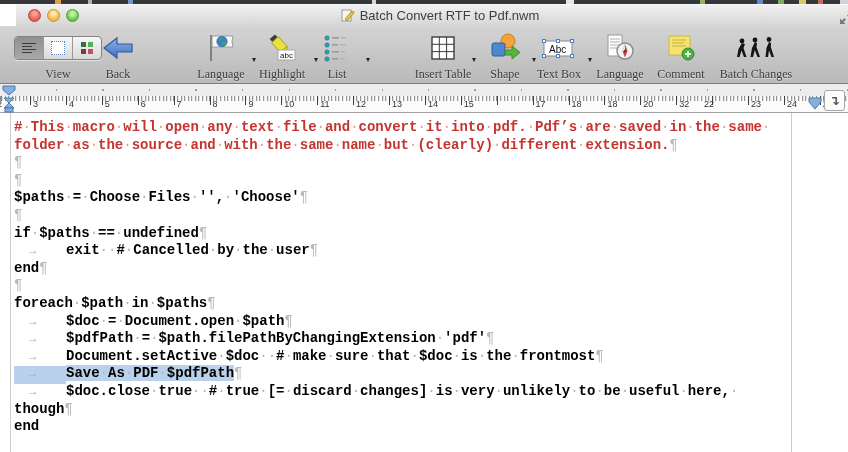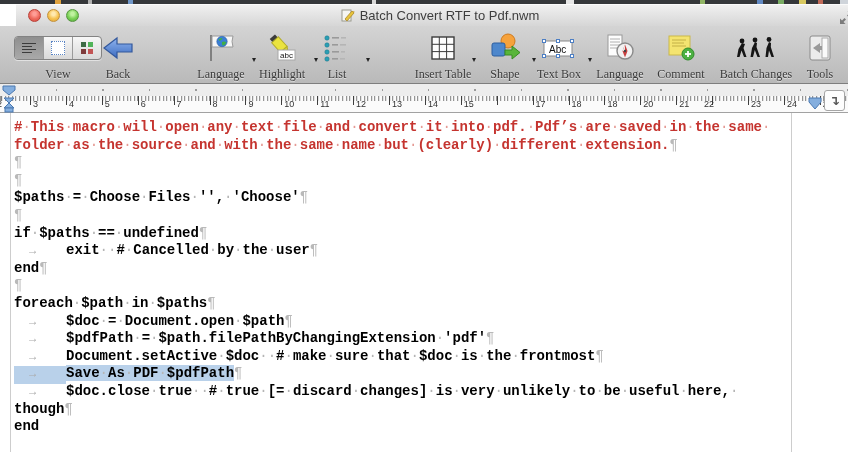--- a/index.html
+++ b/index.html
@@ -302,31 +302,20 @@
           <circle cx="19" cy="5" r="2.4"></circle>
           <path d="M19 7 L16 13 L14.5 22 L17 22 L18.8 15 L21.5 22 L24 22 L20.5 12 L21 8 Z"></path>
           <circle cx="33" cy="4.5" r="2.4"></circle>
           <path d="M33 7 L30.5 13 L29.5 22 L32 22 L33 15.5 L35.5 22 L38 22 L34.8 12 L35 8 Z"></path>
         </g>
       </svg>
     </div>
     <div class="tlabel">Batch Changes</div>
   </div>
 
-  <div class="titem" style="left:798px;width:44px">
-    <div class="ticon">
-      <svg width="28" height="28" viewBox="0 0 28 28">
-        <rect x="4" y="2" width="20" height="24" rx="2" fill="#ececec" stroke="#8a8a8a"></rect>
-        <rect x="16" y="4" width="6" height="20" fill="#fafafa" stroke="#aaa"></rect>
-        <polygon points="14,9 7,14 14,19" fill="#9a9a9a"></polygon>
-        <rect x="13" y="12" width="3" height="4" fill="#9a9a9a"></rect>
-      </svg>
-    </div>
-    <div class="tlabel">Tools</div>
-  </div>
 </div>
 
 <div class="ruler">
   <div class="ruler-top">
       <div class="ruler-dots"></div>
     </div>
   <div class="ruler-main">
     <div class="ruler-fine"></div>
   <div class="rnum" style="left: -2.9px;">2</div>
       <div class="rtick" style="left: 30px;"></div>
@@ -359,21 +348,21 @@
       <div class="rnum" style="left: 499.7px; margin-top: 28px;">16</div>
       <div class="rtick" style="left: 532.6px;"></div>
       <div class="rnum" style="left: 535.6px;">17</div>
       <div class="rtick" style="left: 568.5px;"></div>
       <div class="rnum" style="left: 571.5px;">18</div>
       <div class="rtick" style="left: 604.4px;"></div>
       <div class="rnum" style="left: 607.4px;">18</div>
       <div class="rtick" style="left: 640.3px;"></div>
       <div class="rnum" style="left: 643.3px;">20</div>
       <div class="rtick" style="left: 676.2px;"></div>
-      <div class="rnum" style="left: 679.2px;">21</div>
+      <div class="rnum" style="left: 679.2px;">32</div>
       <div class="rtick" style="left: 712.1px;"></div>
       <div class="rnum" style="left: 704px;">22</div>
       <div class="rtick" style="left: 748px;"></div>
       <div class="rnum" style="left: 751px;">23</div>
       <div class="rtick" style="left: 783.9px;"></div>
       <div class="rnum" style="left: 786.9px;">24</div>
       <div class="rtick" style="left: 819.8px;"></div>
       <div class="rnum" style="left: 822.8px;">25</div>
     </div>
   <span class="indent-left">

